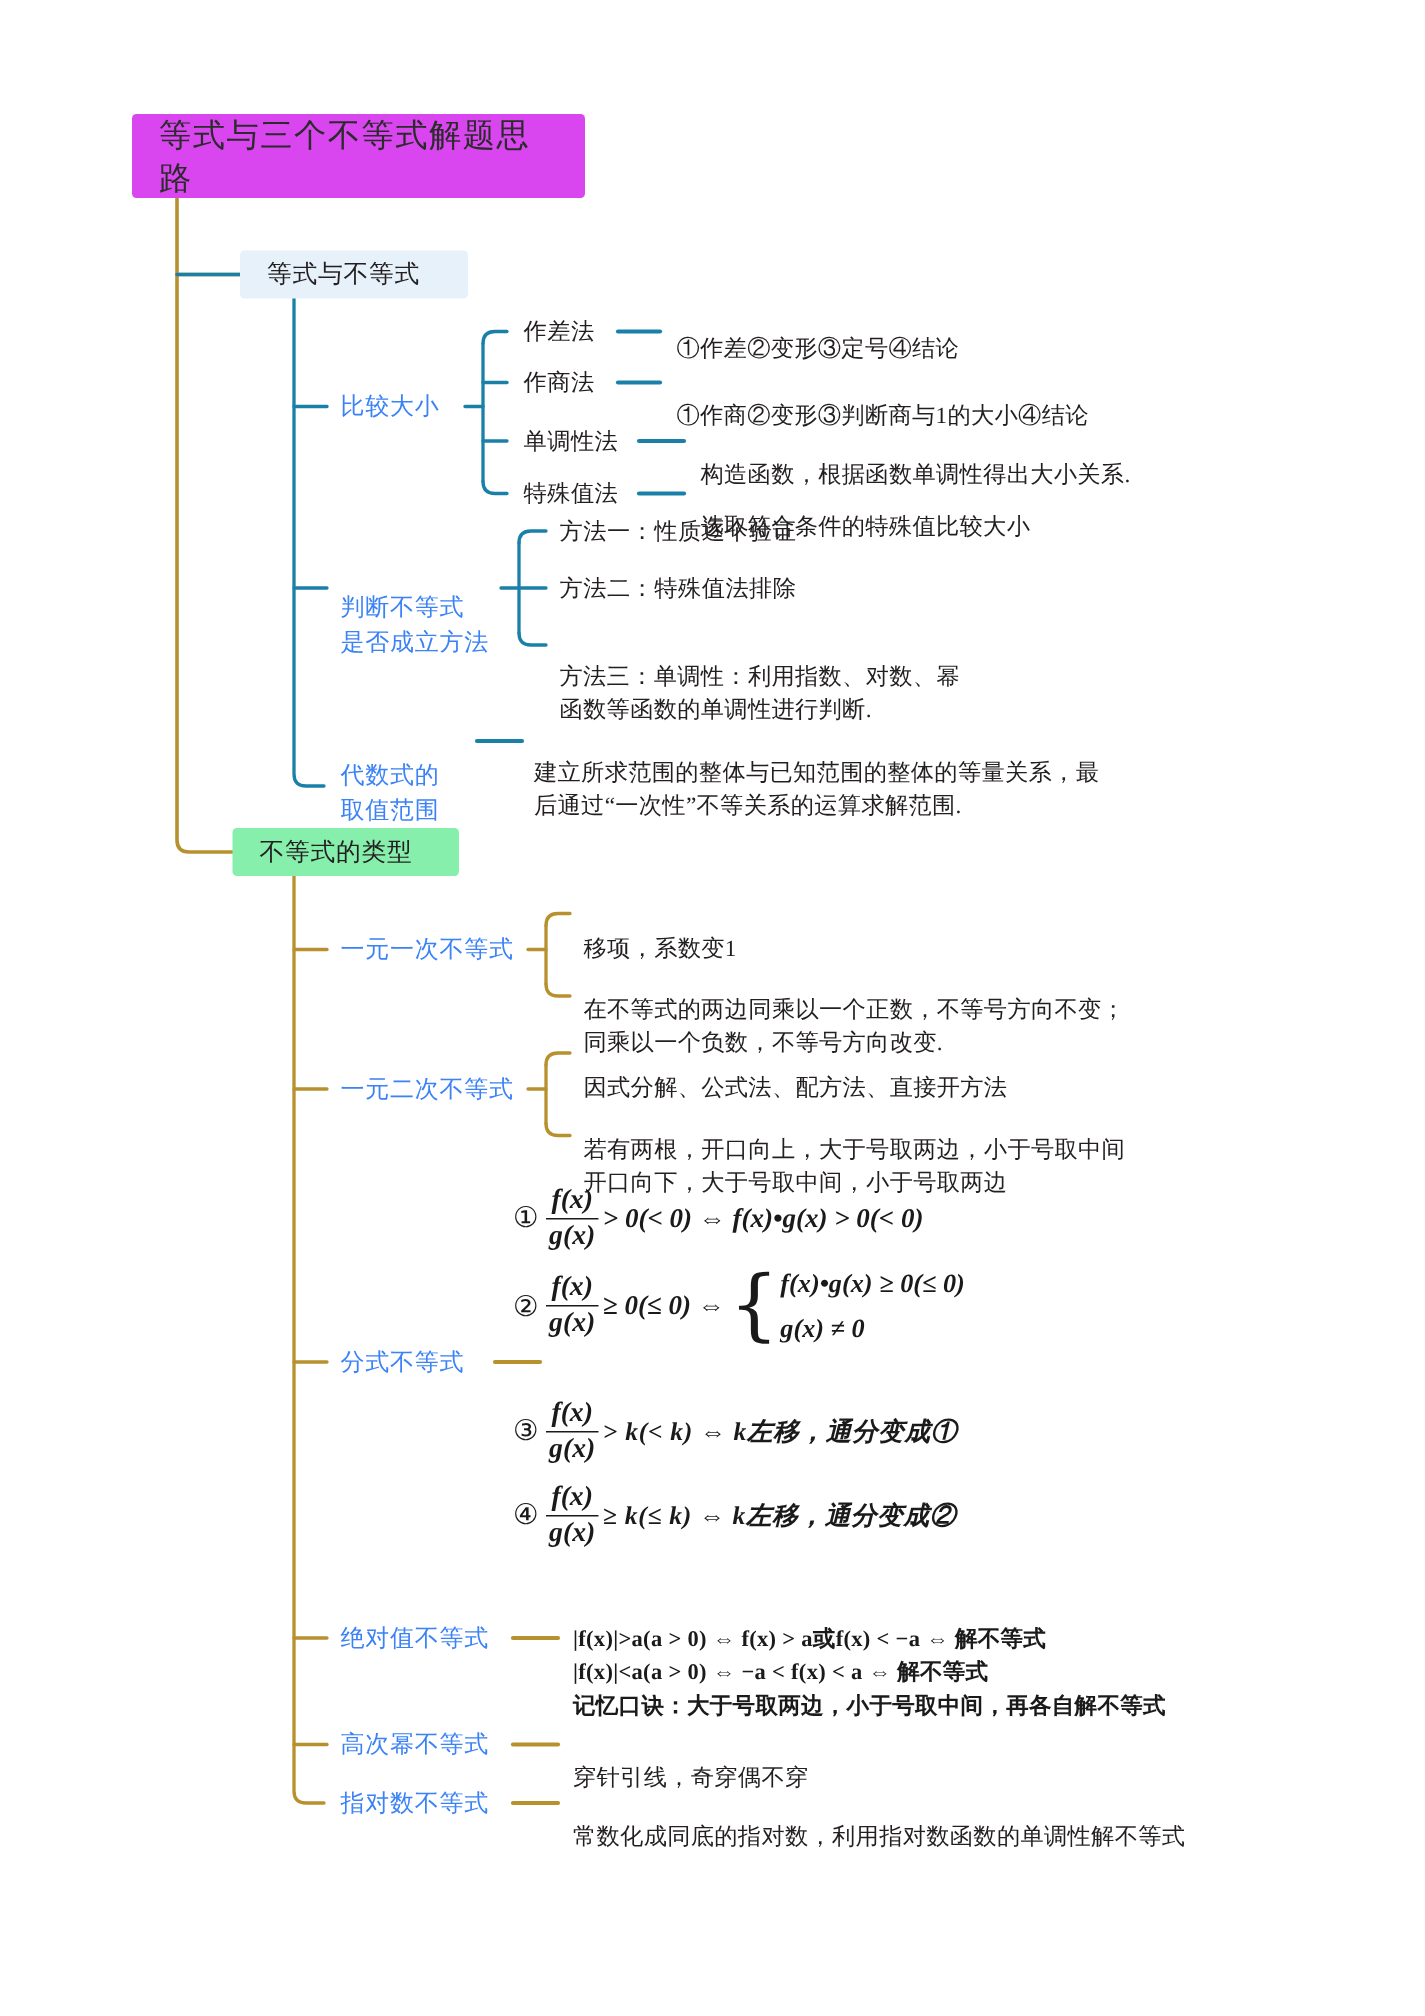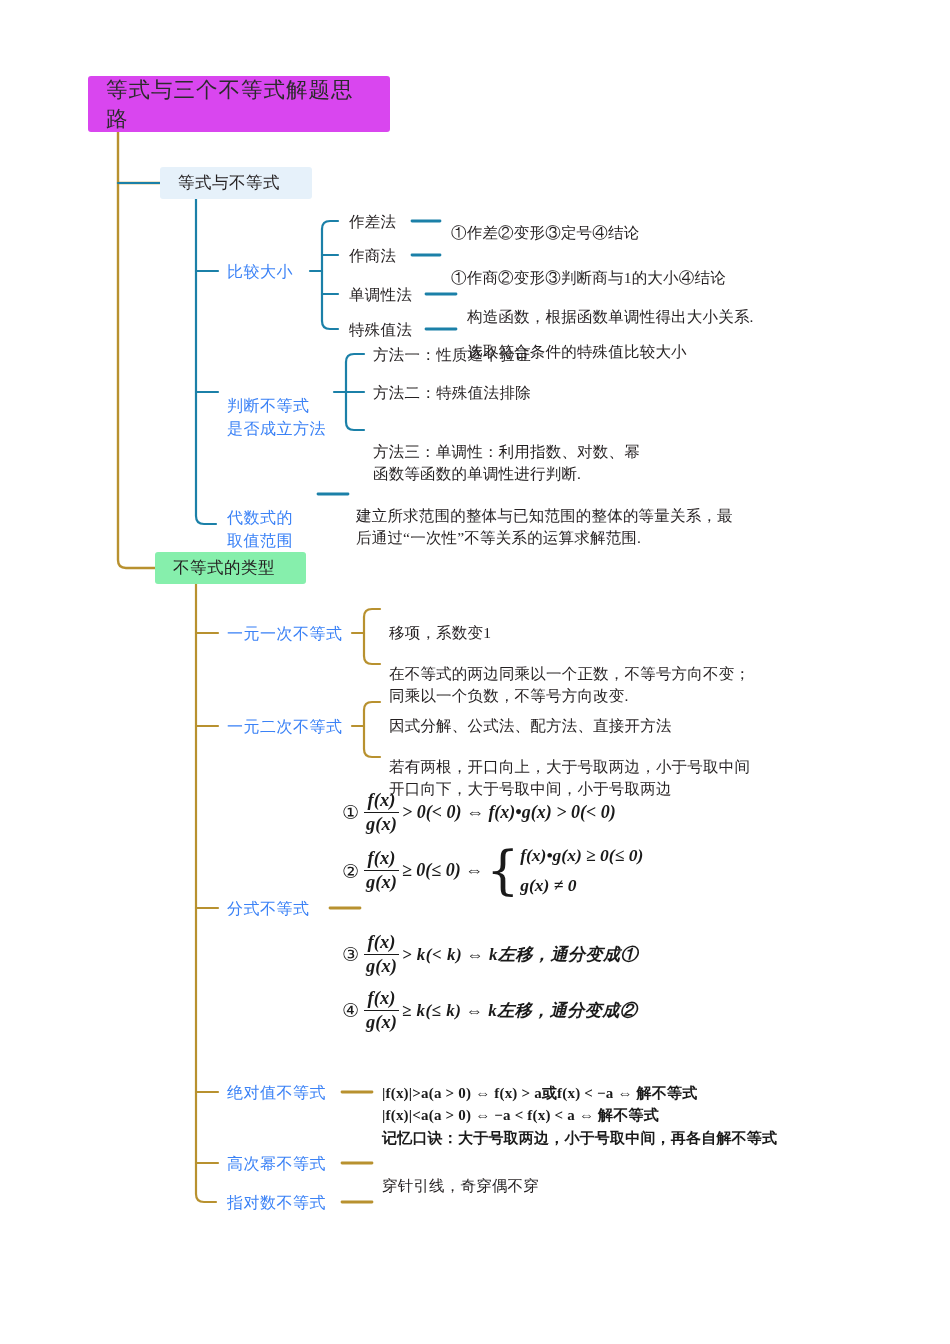--- a/index.html
+++ b/index.html
@@ -359,14 +359,17 @@
   <div class="l2" style="left:227px; top:1153px;">
     <span>高次幂不等式</span>
   </div>
   <div class="leaf" style="left:382px; top:1153px;">
     <span>穿针引线，奇穿偶不穿</span>
   </div>
 
   <div class="l2" style="left:227px; top:1192px;">
     <span>指对数不等式</span>
   </div>
+  <div class="leaf" style="left:382px; top:1192px;">
+    <span>常数化成同底的指对数，利用指对数函数的单调性解不等式</span>
+  </div>
 
 </div>
 
 </body></html>

